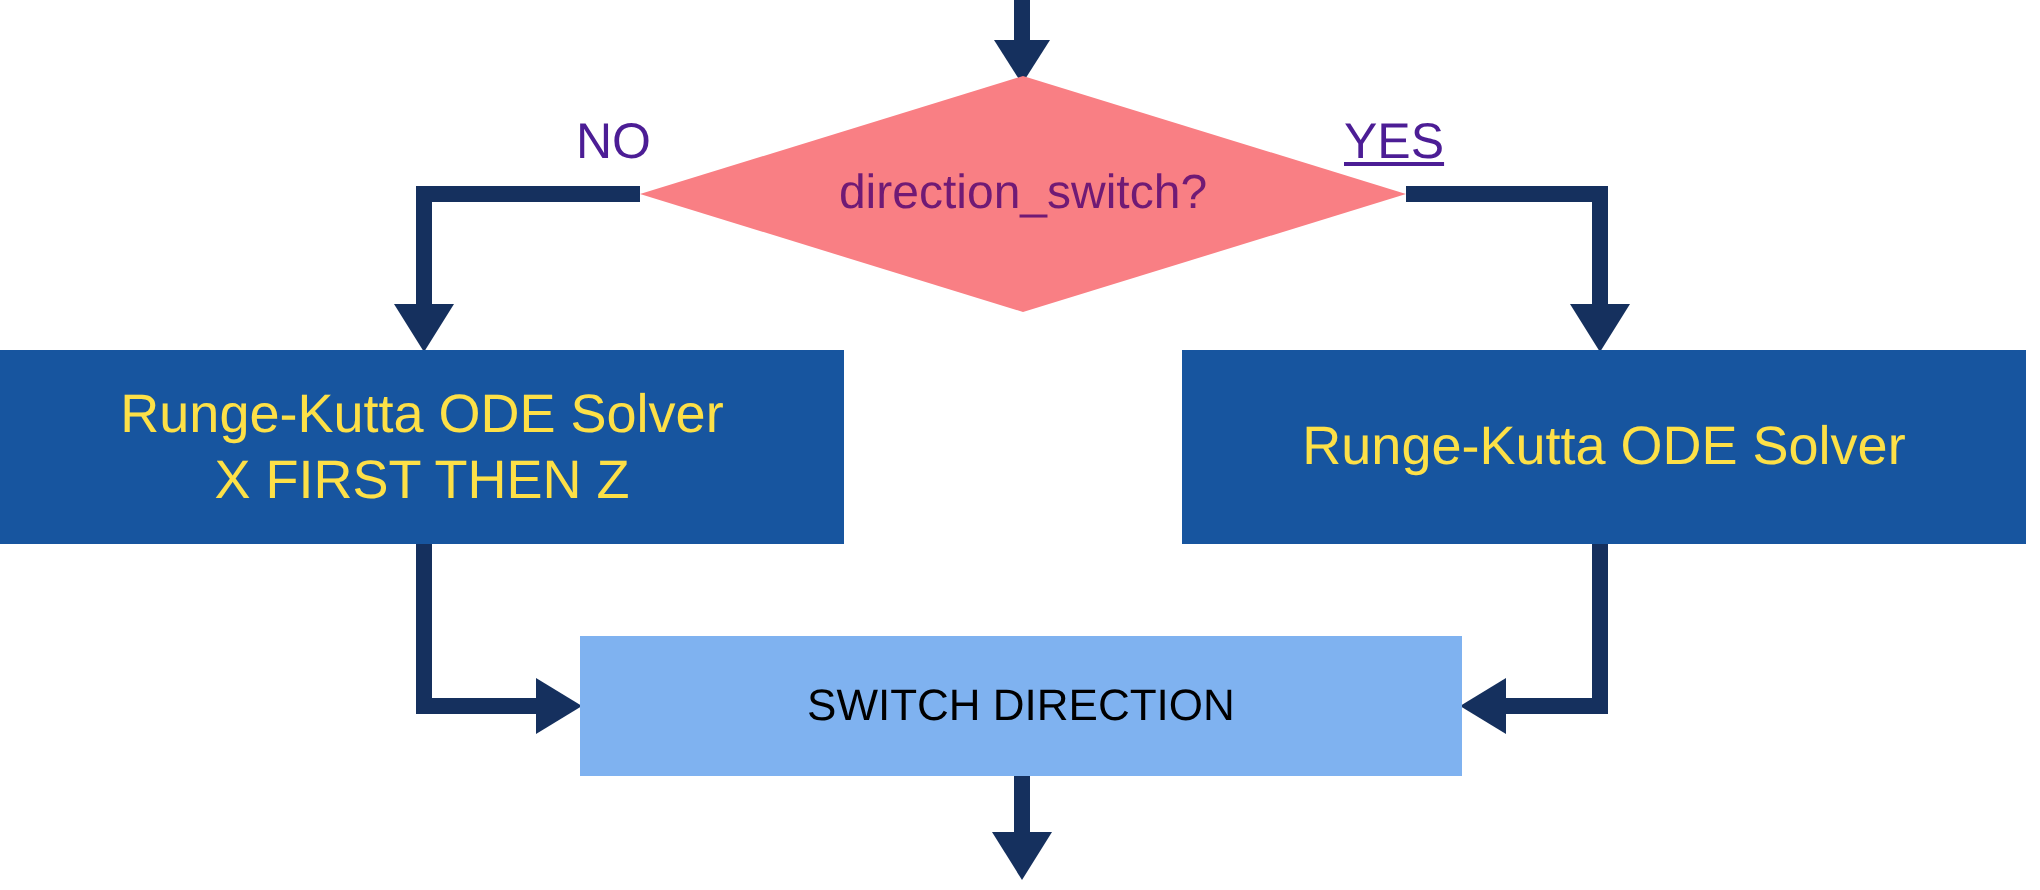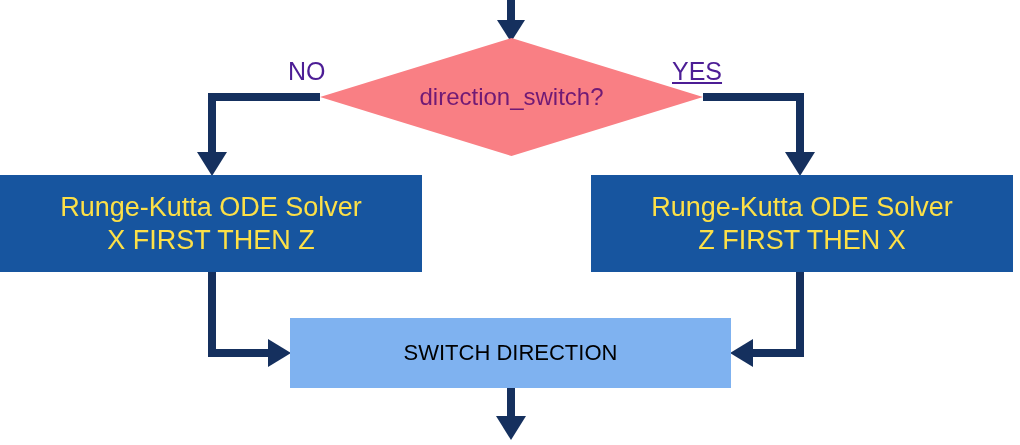--- a/index.html
+++ b/index.html
@@ -137,20 +137,19 @@
   <div class="branch-label" id="label-no">NO</div>
   <div class="branch-label" id="label-yes">YES</div>
 
   <div class="proc-box" id="proc-left">
     <div>Runge-Kutta ODE Solver</div>
     <div>X FIRST THEN Z</div>
   </div>
 
   <div class="proc-box" id="proc-right">
     <div>Runge-Kutta ODE Solver</div>
-    <div>Z FIRST THEN X</div>
   </div>
 
   <div id="switch-box">
     <div>SWITCH DIRECTION</div>
   </div>
 
 </div>
 
 </body></html>

